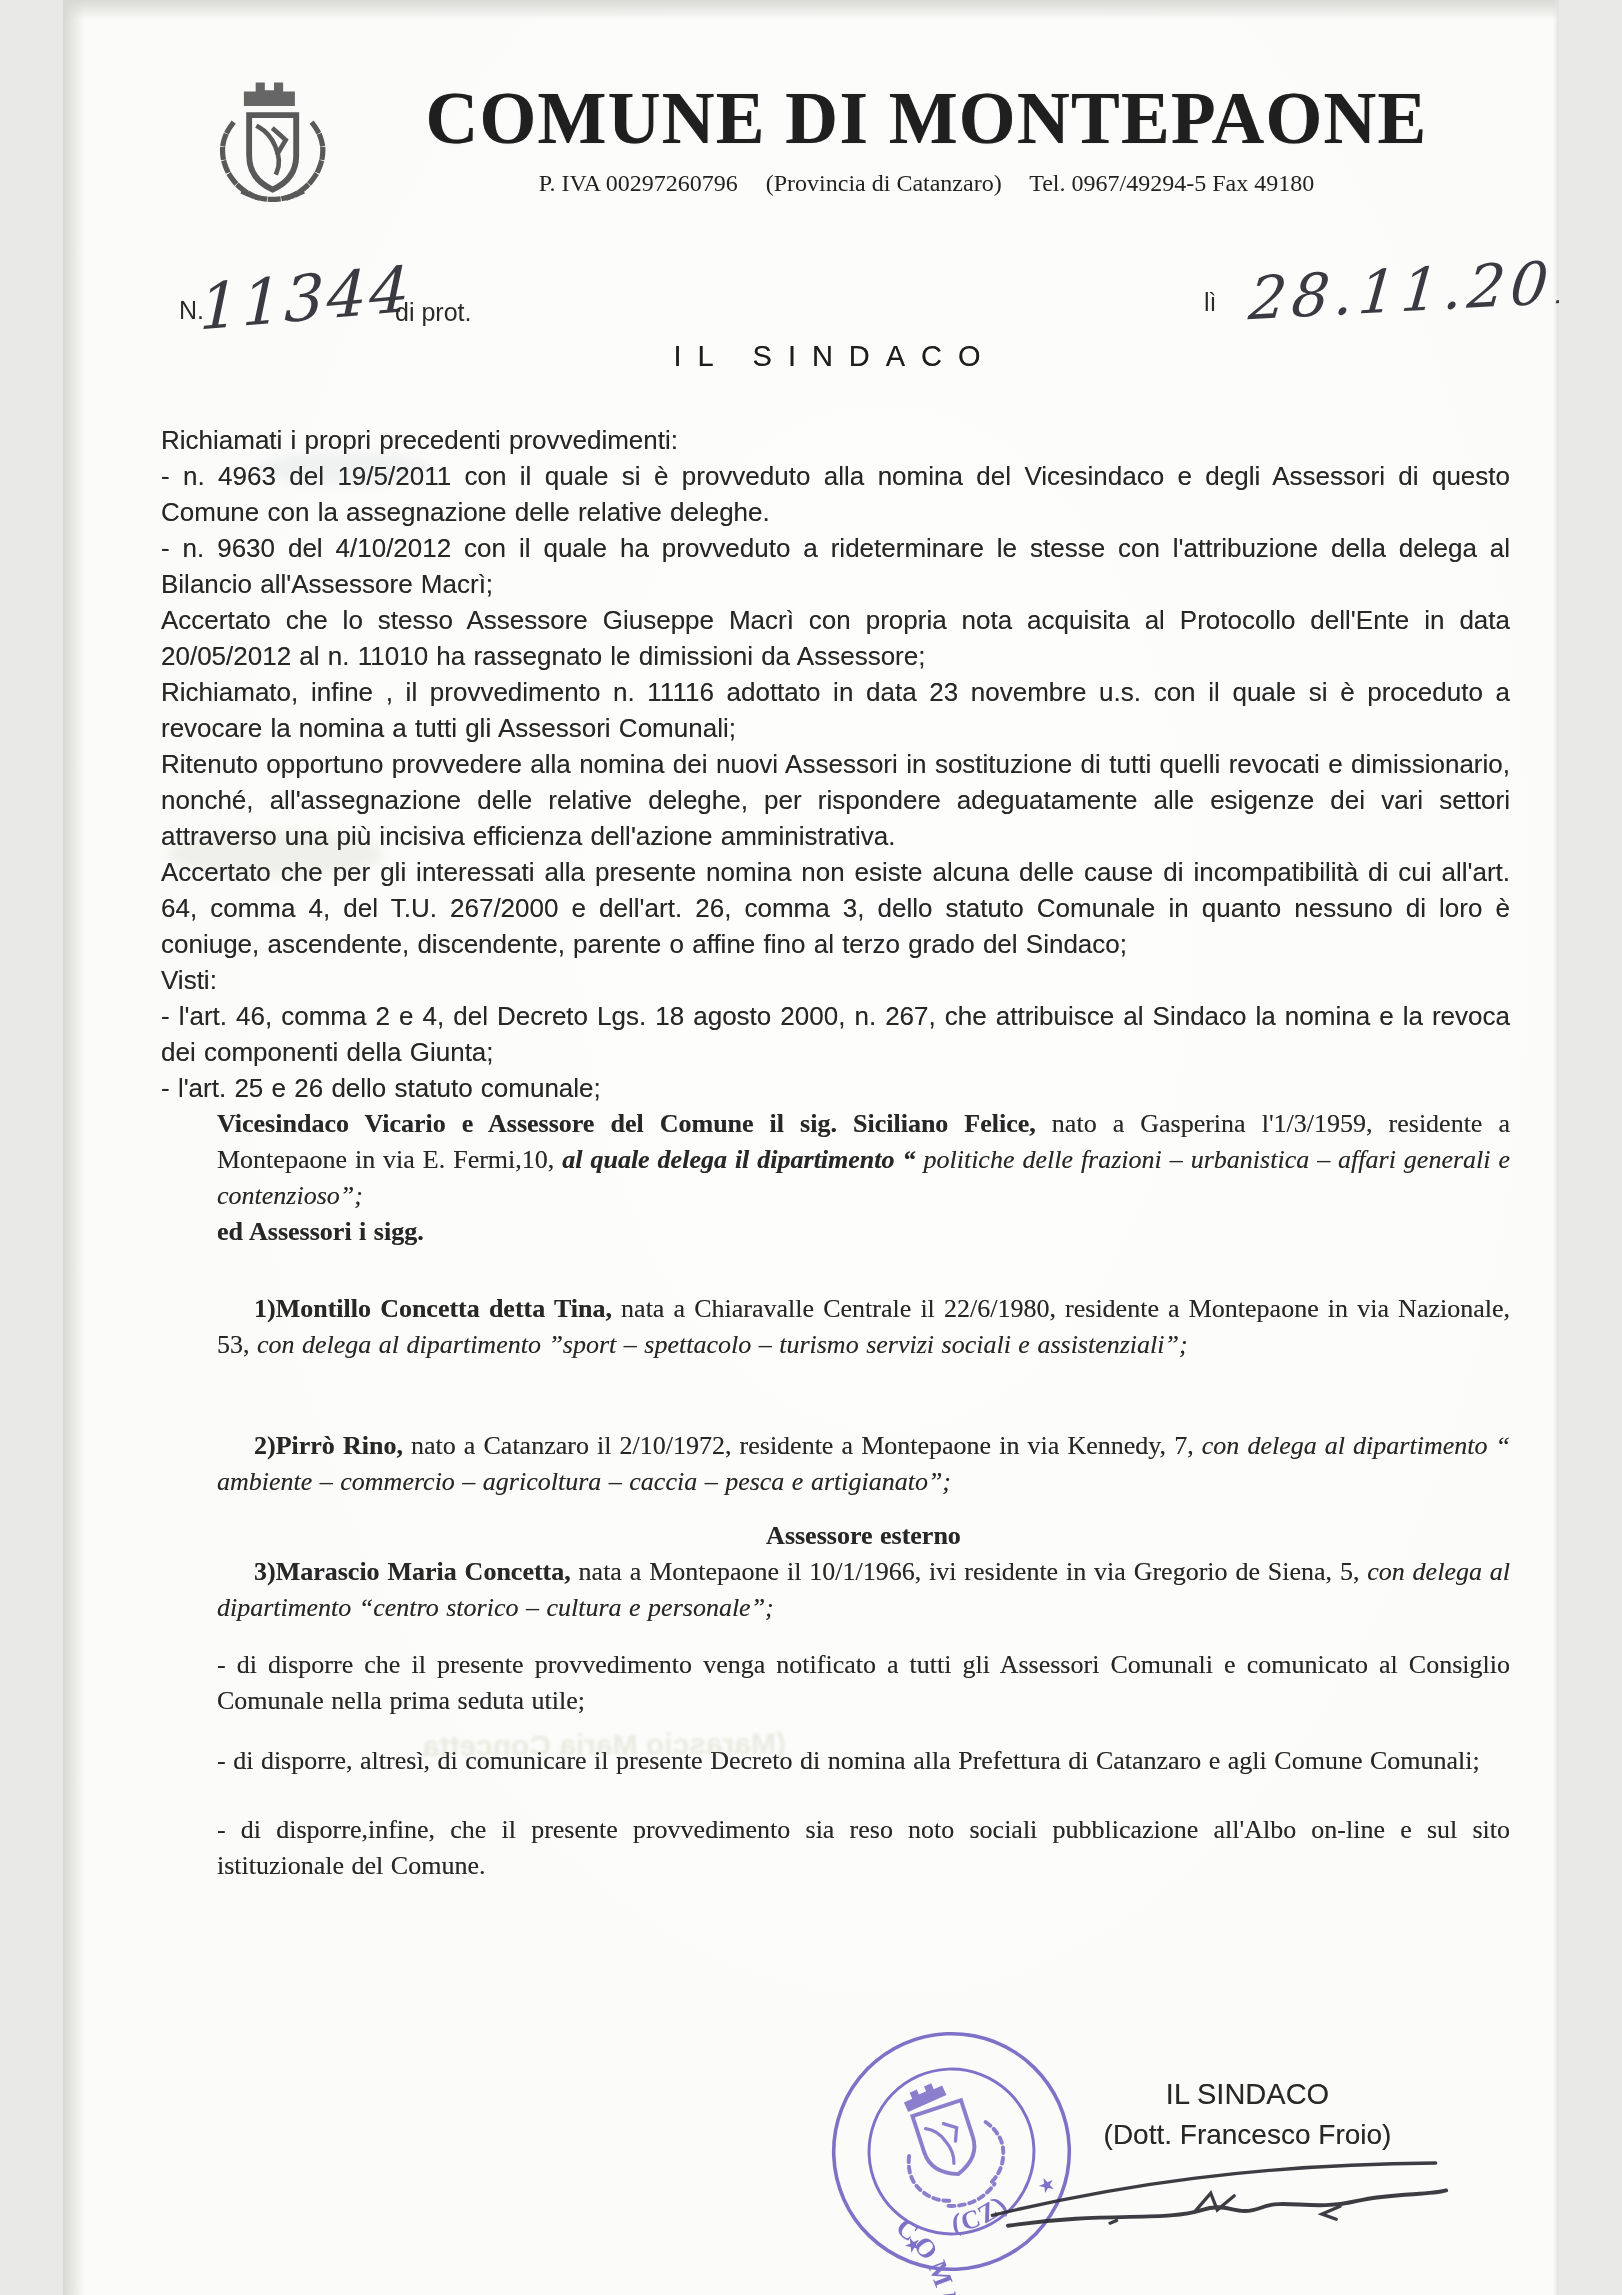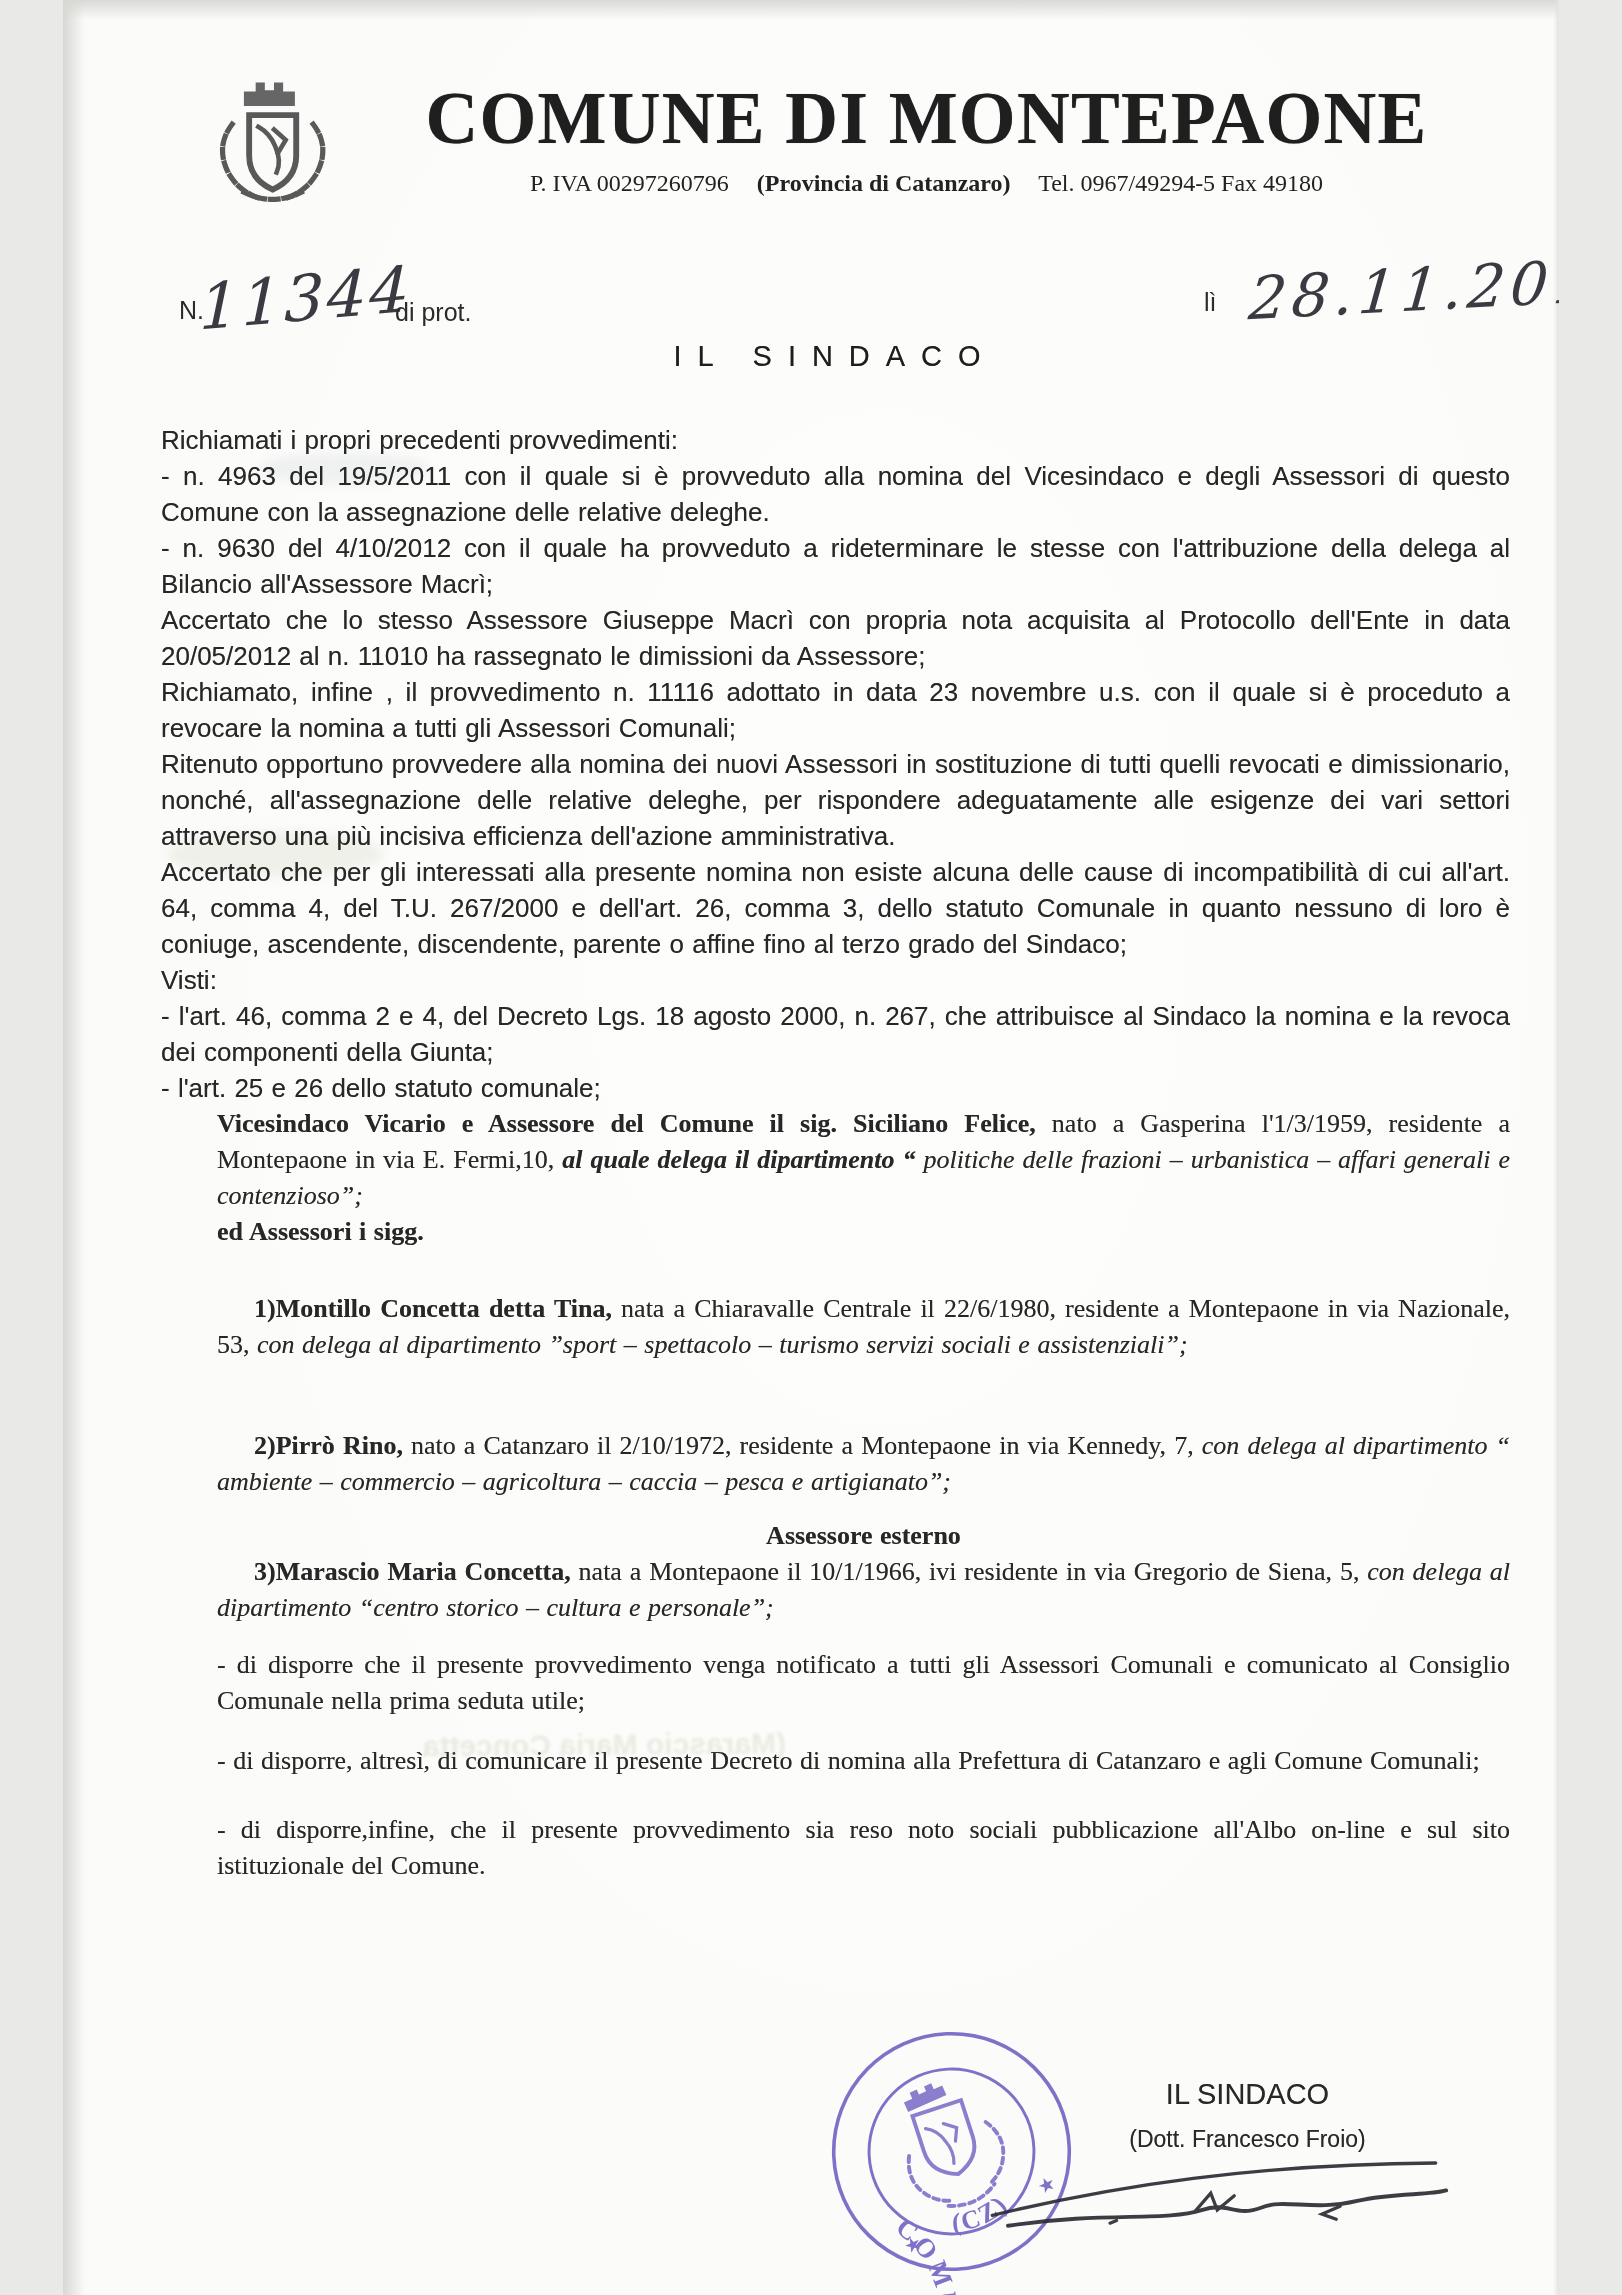--- a/index.html
+++ b/index.html
@@ -24,21 +24,21 @@
   
   .crest{position:absolute;left:143px;top:64px;width:134px;height:144px;filter:blur(0.5px);}
   .head-text{position:absolute;left:255px;top:77px;width:1217px;text-align:center;}
   .head-title{
     font-family:"Liberation Serif", serif;font-weight:bold;font-size:73px;
     letter-spacing:1.3px;color:#1f1f1f;white-space:nowrap;
     text-shadow:0 0 0.7px rgba(0,0,0,.55);
   }
   .head-sub{margin-top:9.2px;font-family:"Liberation Serif", serif;font-size:24px;color:#222;}
   .head-sub .gap{display:inline-block;width:22px;}
-  .head-sub b{font-weight:bold;}
+  .head-sub b{font-weight:normal;}
 
   
   .printed{position:absolute;font-size:25px;color:#2b2b2b;}
   .handwrite{
     position:absolute;font-family:"DejaVu Serif", serif;font-style:italic;
     color:#3a3a42;white-space:nowrap;
   }
   .prot-num{left:136px;top:262px;font-size:63px;transform:rotate(-5deg) skewX(-6deg);letter-spacing:2.6px;}
   .prot-date{left:1186px;top:254px;font-size:59px;transform:rotate(-3deg) skewX(-8deg);letter-spacing:5.2px;}
 
@@ -76,21 +76,21 @@
     transform:scaleX(-1) rotate(.5deg);
     font-size:30px;font-weight:bold;color:#8e9160;opacity:.16;filter:blur(1.4px);
     pointer-events:none;white-space:nowrap;
   }
 
   
   .stamp{position:absolute;left:738px;top:2001px;width:301px;height:301px;opacity:.92;}
   .signer{position:absolute;left:1021px;top:2078px;width:327px;text-align:center;
     text-shadow:0 0 0.4px rgba(0,0,0,.4);}
   .signer .role{font-size:29px;color:#282828;}
-  .signer .name{font-size:23px;margin-top:15px;color:#282828;}
+  .signer .name{font-size:28px;margin-top:8px;color:#282828;}
   .sig-ink{position:absolute;left:911px;top:2138px;width:497px;height:118px;}
 </style>
 </head>
 <body>
 
 <div class="page">
 
   <div class="edge-top"></div>
   <div class="edge-left"></div>
   <div class="edge-right"></div>

